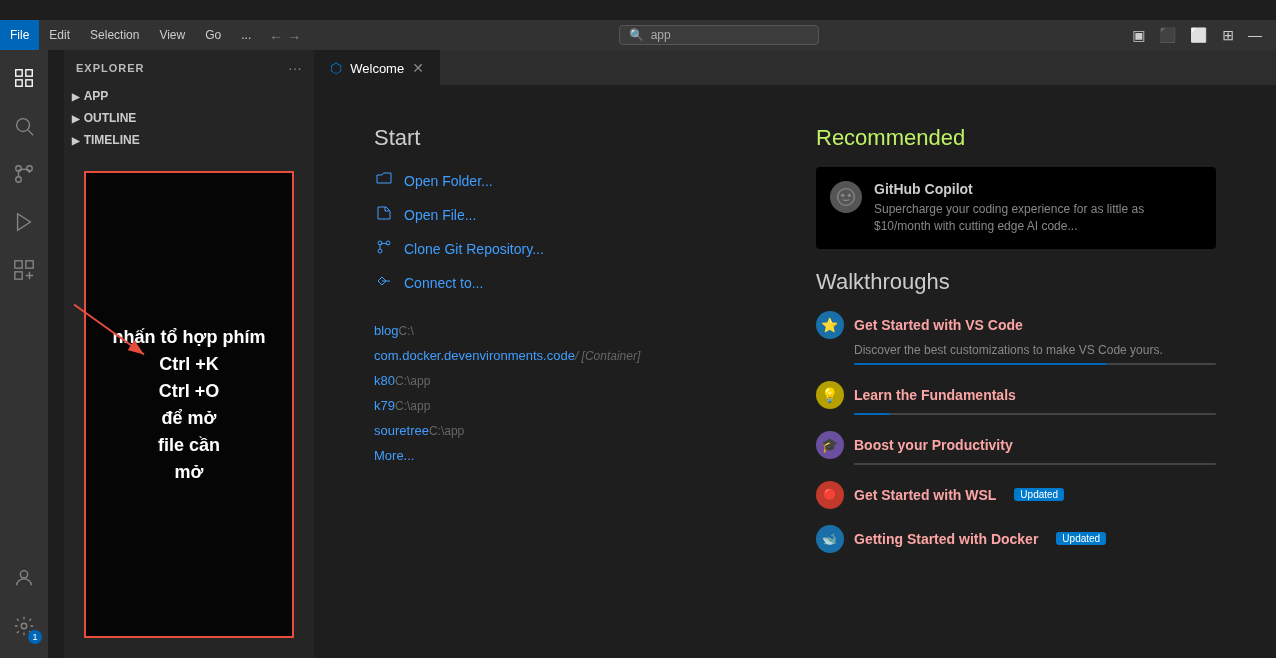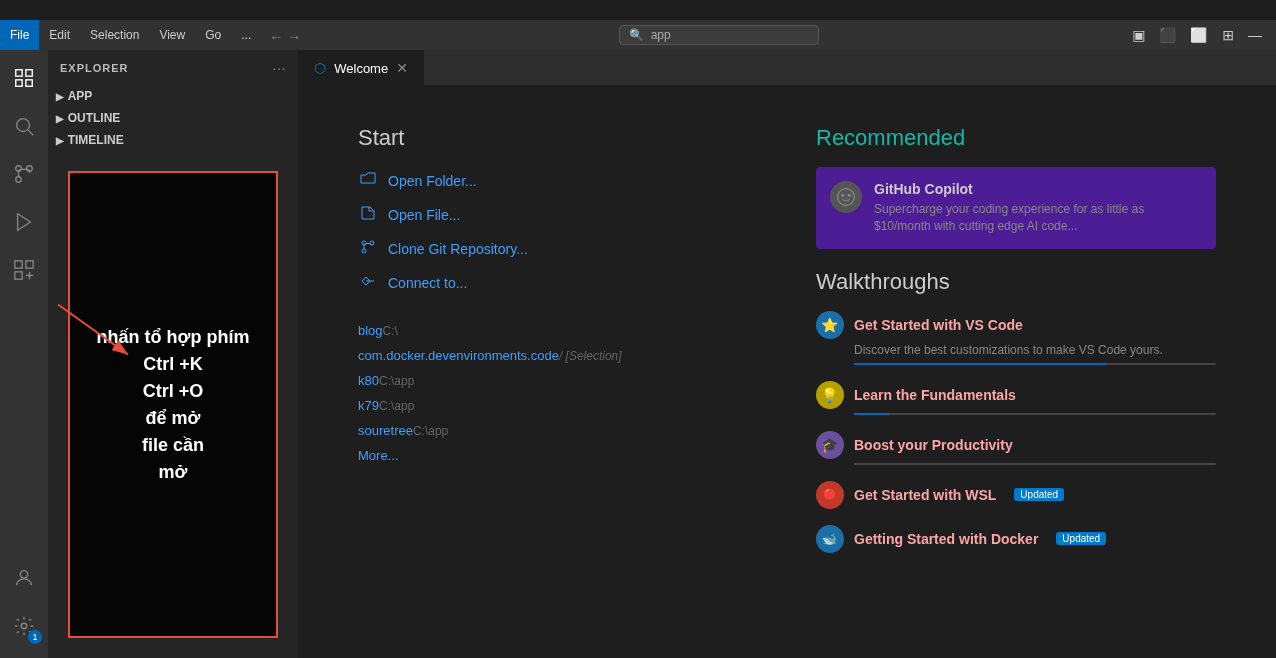--- a/index.html
+++ b/index.html
@@ -131,20 +131,21 @@
     }
 
     
     .sidebar {
       width: 250px;
       background: #252526;
       display: flex;
       flex-direction: column;
       flex-shrink: 0;
       overflow: hidden;
+      margin-left: 16px;
     }
     .sidebar-header {
       height: 35px;
       display: flex;
       align-items: center;
       justify-content: space-between;
       padding: 0 12px;
       flex-shrink: 0;
     }
     .sidebar-title {
@@ -319,25 +320,25 @@
       color: #409eff;
       font-size: 13px;
       cursor: pointer;
       margin-top: 6px;
     }
 
     
     .recommended-title {
       font-size: 22px;
       font-weight: 300;
-      color: #14b8a6;
+      color: #bef264;
       margin-bottom: 16px;
     }
     .copilot-card {
-      background: #4c1d95;
+      background: #000000;
       border-radius: 4px;
       padding: 14px;
       margin-bottom: 20px;
       display: flex;
       gap: 12px;
     }
     .copilot-icon {
       width: 32px;
       height: 32px;
       background: #555;
@@ -601,21 +602,21 @@
         </div>
 
         <div class="recent-section">
 
           <div class="recent-item">
             <span class="recent-name">blog</span>
             <span class="recent-path">C:\</span>
           </div>
           <div class="recent-item">
             <span class="recent-name">com.docker.devenvironments.code</span>
-            <span class="recent-tag">/ [Selection]</span>
+            <span class="recent-tag">/ [Container]</span>
           </div>
           <div class="recent-item">
             <span class="recent-name">k80</span>
             <span class="recent-path">C:\app</span>
           </div>
           <div class="recent-item">
             <span class="recent-name">k79</span>
             <span class="recent-path">C:\app</span>
           </div>
           <div class="recent-item">

